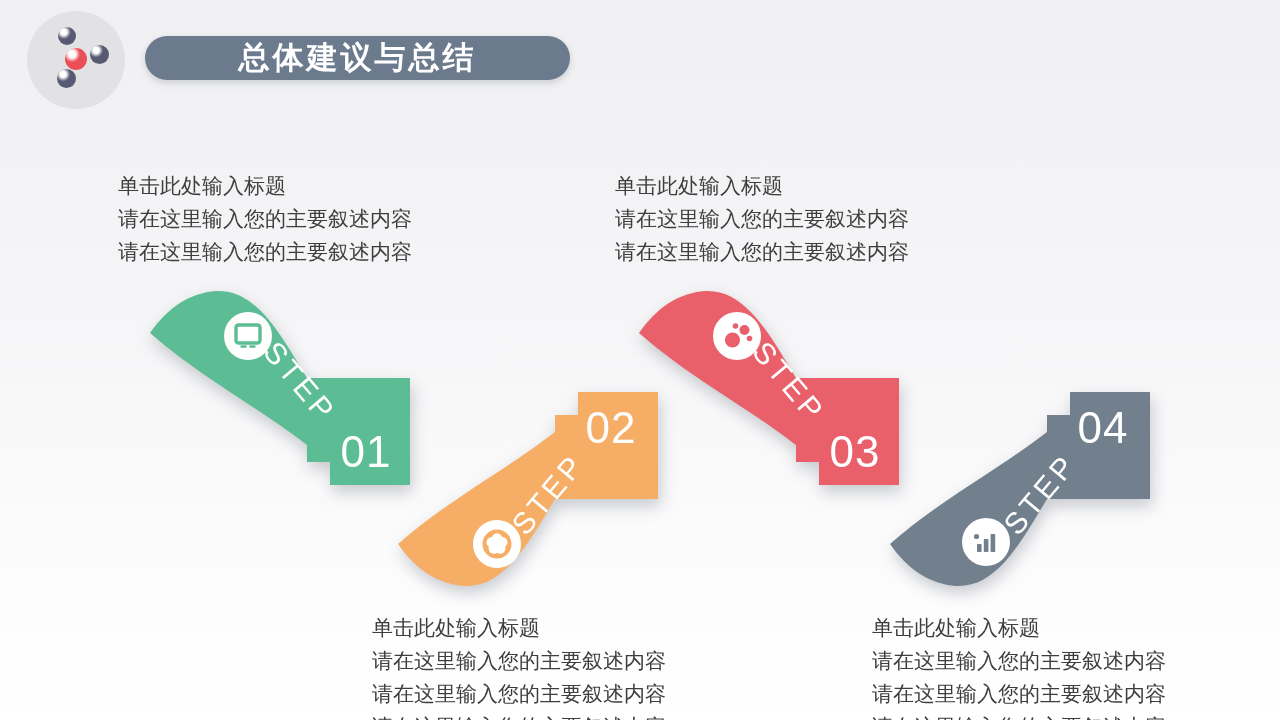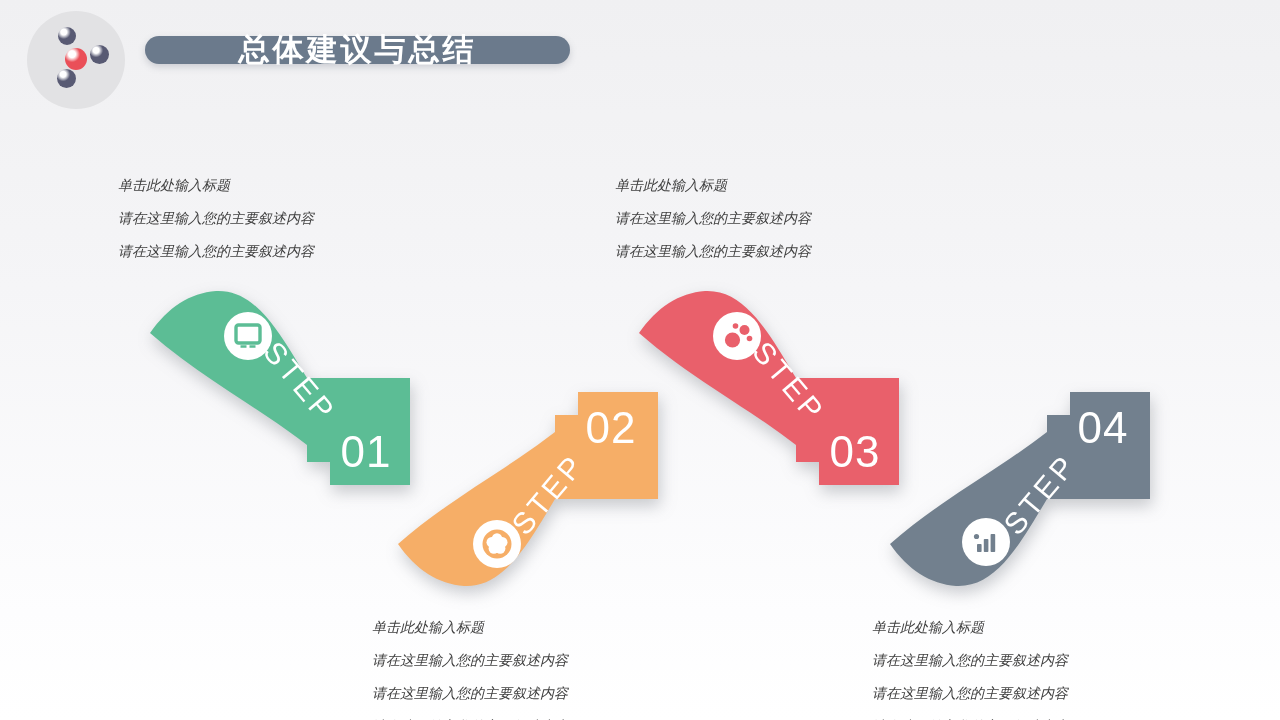--- a/index.html
+++ b/index.html
@@ -10,27 +10,27 @@
   }
   
   .logo{position:absolute;left:27px;top:11px;width:98px;height:98px;border-radius:50%;background:#e2e2e4;}
   .sphere{position:absolute;border-radius:50%;}
   .sphere-top   {left:31px;top:16px;width:18px;height:18px;background:radial-gradient(circle at 32% 28%, #ffffff 0 3px, #585a73 7px);}
   .sphere-right {left:63px;top:34px;width:19px;height:19px;background:radial-gradient(circle at 32% 28%, #ffffff 0 3px, #585a73 7px);}
   .sphere-bottom{left:30px;top:58px;width:19px;height:19px;background:radial-gradient(circle at 32% 28%, #ffffff 0 3px, #585a73 7px);}
   .sphere-red   {left:38px;top:37px;width:22px;height:22px;background:radial-gradient(circle at 32% 28%, #ffffff 0 3.5px, #ea4f58 8px);}
   
   .banner{
-    position:absolute;left:145px;top:36px;width:425px;height:28px;border-radius:22px;
+    position:absolute;left:145px;top:36px;width:425px;height:44px;border-radius:22px;
     background:#6b7a8c;display:flex;align-items:center;justify-content:center;
     box-shadow:0 3px 7px rgba(90,100,115,.25);
   }
   .banner-title{color:#ffffff;font-size:31px;font-weight:bold;letter-spacing:3px;white-space:nowrap;}
   
-  .tblock{position:absolute;color:#3e3e3e;font-size:14px;line-height:33px;font-weight:400;white-space:nowrap;font-style:italic;}
+  .tblock{position:absolute;color:#3e3e3e;font-size:21px;line-height:33px;font-weight:400;white-space:nowrap;}
   .tblock .tline{height:33px;}
   .tb-top-left    {left:118px;top:169px;}
   .tb-top-right   {left:615px;top:169px;}
   .tb-bottom-left {left:372px;top:611px;}
   .tb-bottom-right{left:872px;top:611px;}
   
   .step{position:absolute;overflow:visible;filter:drop-shadow(2px 7px 8px rgba(70,75,85,.28));}
   .step-word{fill:#ffffff;font-size:30px;letter-spacing:4px;text-anchor:middle;dominant-baseline:central;font-weight:400;}
   .step-num {fill:#ffffff;font-size:44px;letter-spacing:1px;text-anchor:middle;dominant-baseline:central;font-weight:400;}
 </style>

